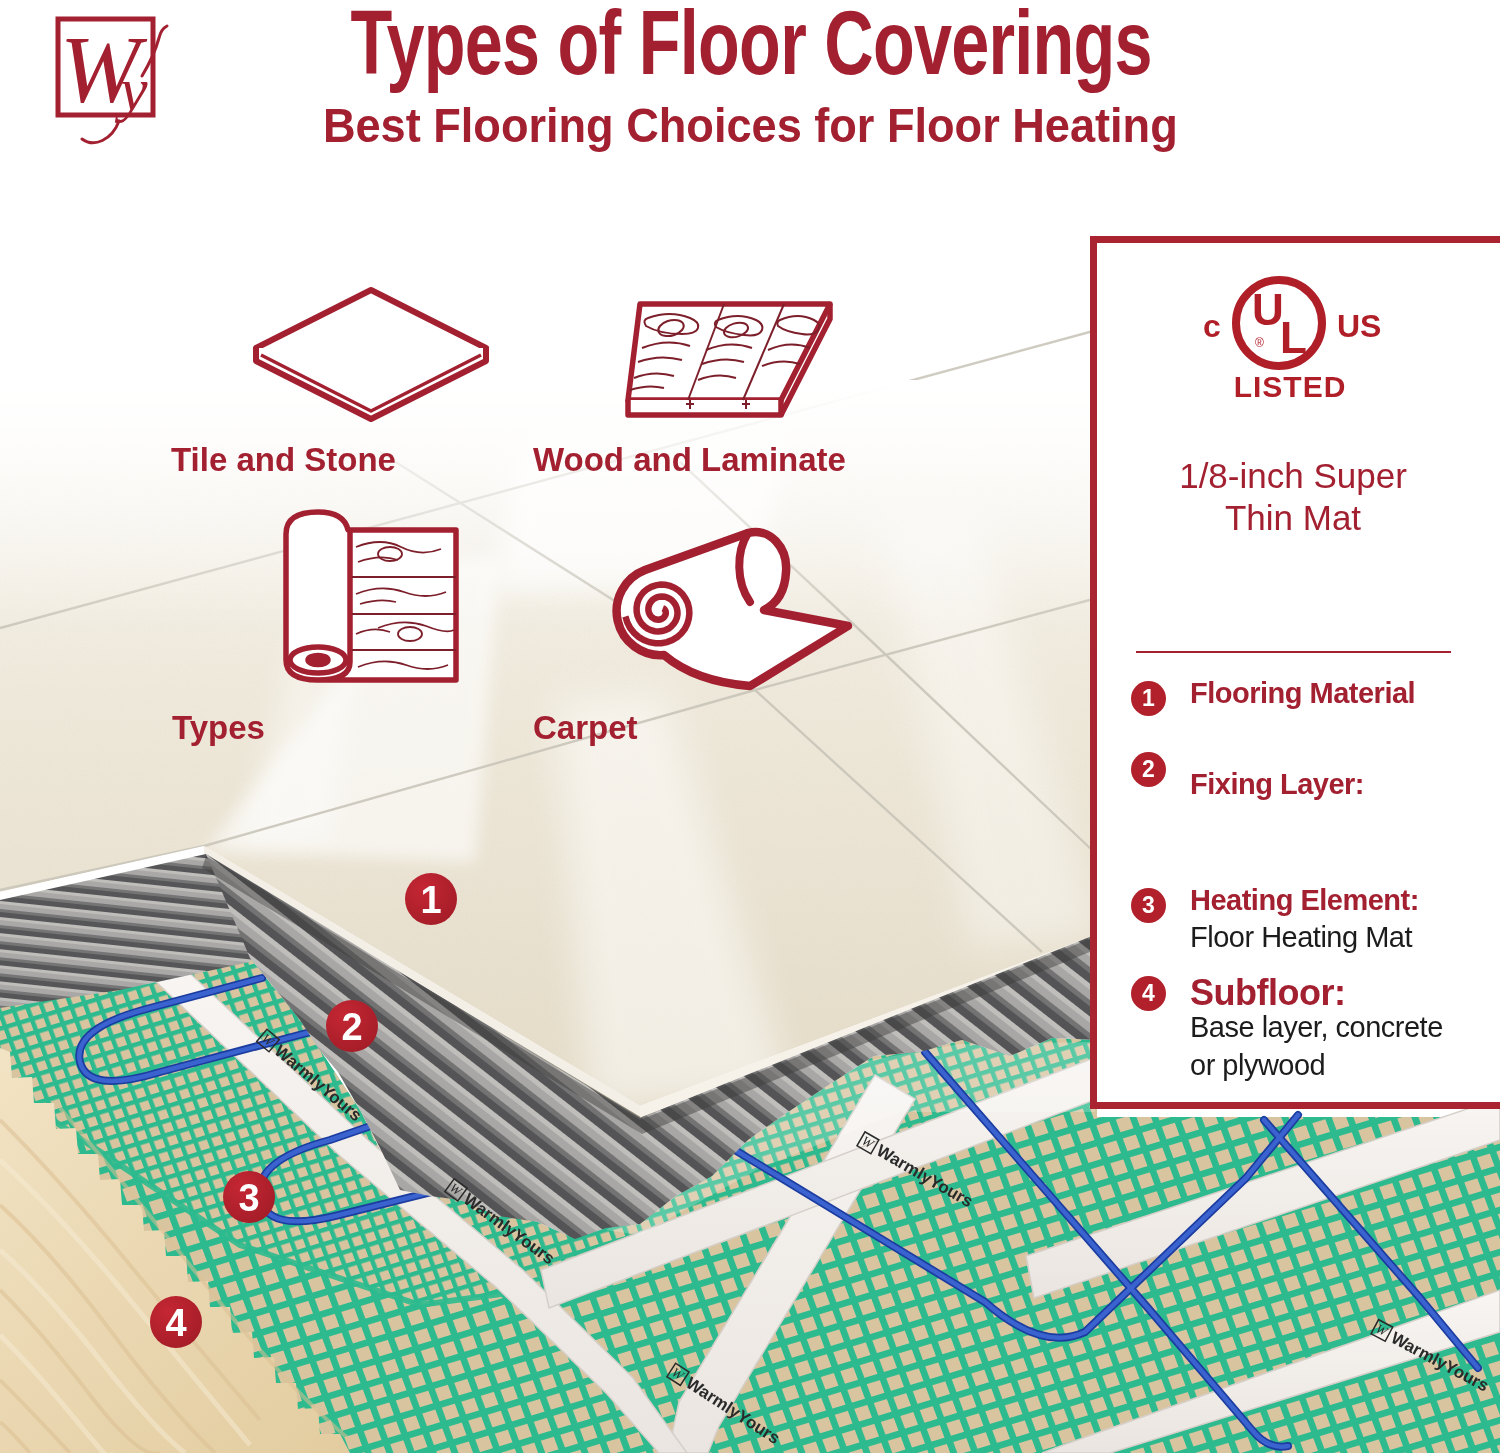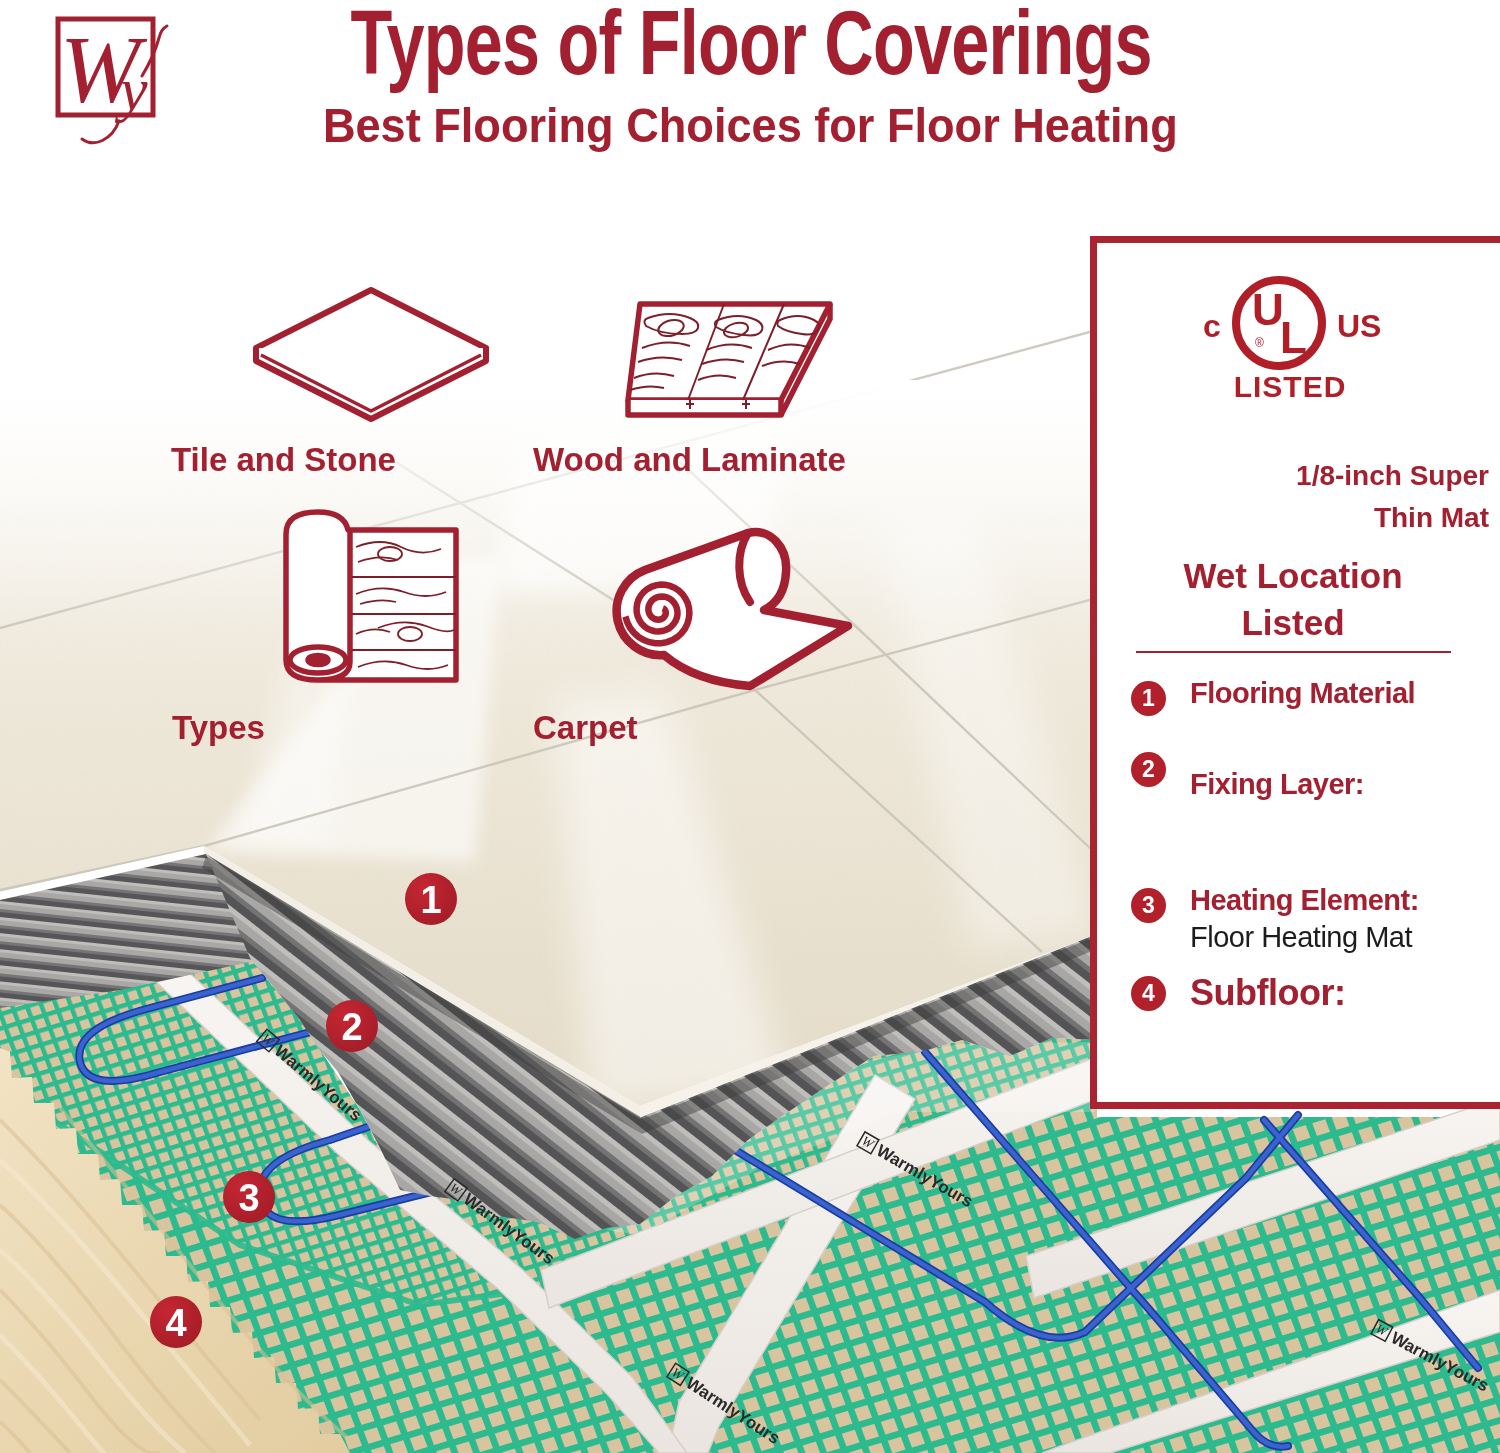--- a/index.html
+++ b/index.html
@@ -294,26 +294,26 @@
 
   <svg class="abs" style="left:6px;top:20px;" width="396" height="130" viewBox="0 0 396 130">
     <circle cx="176" cy="60" r="43" fill="none" stroke="#b01e28" stroke-width="8"></circle>
     <text x="149" y="62" font-size="44" font-weight="bold" fill="#b01e28" font-family="Liberation Sans,sans-serif">U</text>
     <text x="177" y="90" font-size="44" font-weight="bold" fill="#b01e28" font-family="Liberation Sans,sans-serif">L</text>
     <text x="152" y="84" font-size="12" fill="#b01e28" font-family="Liberation Sans,sans-serif">®</text>
     <text x="100" y="74" font-size="32" font-weight="bold" fill="#b01e28" font-family="Liberation Sans,sans-serif">c</text>
     <text x="234" y="74" font-size="32" font-weight="bold" fill="#b01e28" font-family="Liberation Sans,sans-serif">US</text>
   </svg>
   <div class="abs" style="left:0;top:127px;width:386px;text-align:center;font-size:30px;font-weight:bold;color:#b01e28;letter-spacing:1px;">LISTED</div>
-  <div class="abs" style="left:0;top:212px;width:392px;text-align:right;font-size:28px;font-weight:bold;color:#a32031;line-height:42px;">1/8-inch Super<br>Thin Mat</div>
-  <div class="abs" style="left:0;top:309px;width:392px;text-align:center;font-size:35px;font-weight:bold;color:#a32031;line-height:47px;">Wet Location<br>Listed</div>
+  <div class="abs" style="left:0;top:212px;width:392px;text-align:center;font-size:35px;font-weight:normal;color:#a32031;line-height:42px;">1/8-inch Super<br>Thin Mat</div>
   <div class="abs" style="left:39px;top:408px;width:315px;height:2px;background:#a32031;"></div>
 
   <div class="abs" style="left:34px;top:438px;width:35px;height:35px;border-radius:50%;background:#b2202b;color:#fff;font-weight:bold;font-size:23px;text-align:center;line-height:35px;">1</div>
   <div class="abs" style="left:93px;top:434px;font-size:29px;font-weight:bold;color:#a32031;letter-spacing:-0.5px;">Flooring Material</div>
   <div class="abs" style="left:34px;top:509px;width:35px;height:35px;border-radius:50%;background:#b2202b;color:#fff;font-weight:bold;font-size:23px;text-align:center;line-height:35px;">2</div>
   <div class="abs" style="left:93px;top:523px;font-size:29px;font-weight:bold;color:#a32031;letter-spacing:-0.5px;line-height:37.5px;">Fixing Layer:</div>
   <div class="abs" style="left:34px;top:645px;width:35px;height:35px;border-radius:50%;background:#b2202b;color:#fff;font-weight:bold;font-size:23px;text-align:center;line-height:35px;">3</div>
   <div class="abs" style="left:93px;top:641px;font-size:29px;font-weight:bold;color:#a32031;letter-spacing:-0.5px;">Heating Element:</div>
   <div class="abs" style="left:93px;top:678px;font-size:29px;color:#1c1c1c;letter-spacing:-0.5px;">Floor Heating Mat</div>
   <div class="abs" style="left:34px;top:733px;width:35px;height:35px;border-radius:50%;background:#b2202b;color:#fff;font-weight:bold;font-size:23px;text-align:center;line-height:35px;">4</div>
   <div class="abs" style="left:93px;top:729px;font-size:36px;font-weight:bold;color:#a32031;letter-spacing:-0.5px;">Subfloor:</div>
+  <div class="abs" style="left:93px;top:766px;font-size:29px;color:#1c1c1c;letter-spacing:-0.5px;line-height:37.5px;">Base layer, concrete<br>or plywood</div>
 </div>
 
 </body></html>

